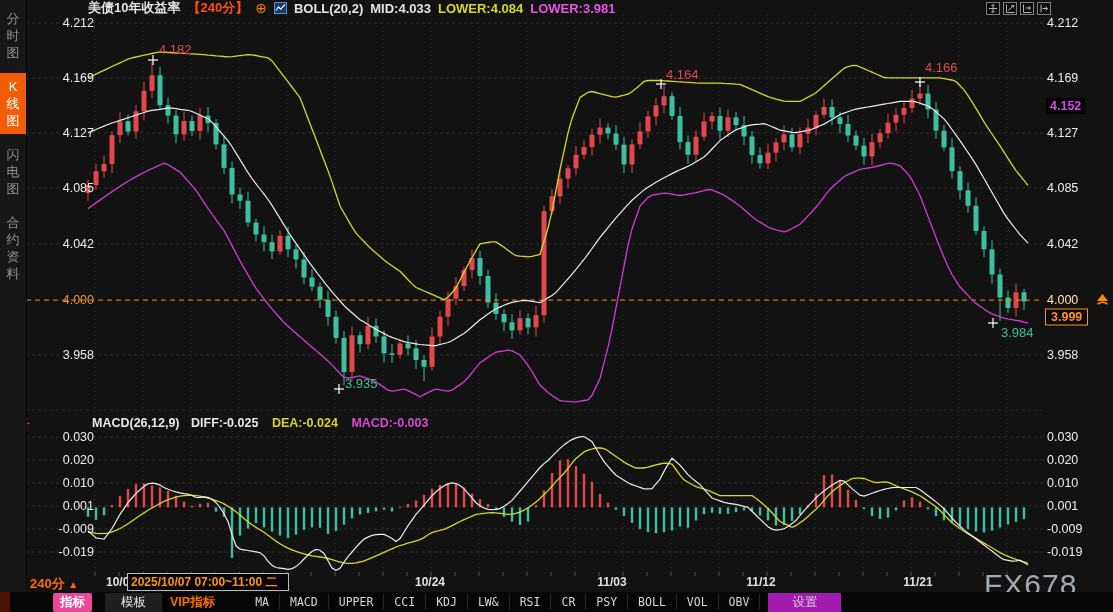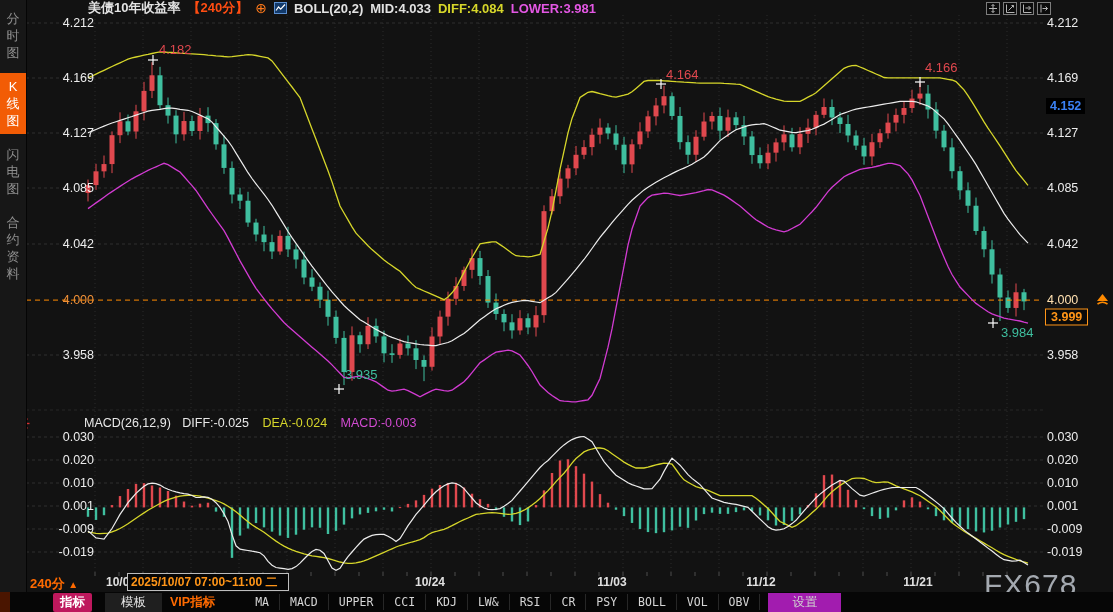--- a/index.html
+++ b/index.html
@@ -18,41 +18,41 @@
   .hdr .upper{color:#d6d62a;}
   .hdr .lower{color:#e357e3;}
   .winicons{position:absolute;left:986px;top:2px;display:flex;gap:3px;z-index:5;}
   .winicons svg{display:block;}
   
   .ylab{position:absolute;font-size:12.5px;font-weight:400;color:#ececec;transform:translateY(-50%);z-index:4;white-space:nowrap;}
   .ylab.l{left:40px;width:54px;text-align:right;}
   .ylab.r{left:1047px;text-align:left;}
   .ylab.orange{color:#f09038;}
   .ylab.cream{color:#ffe0b0;}
-  .crossp{position:absolute;left:1046px;background:#000;color:#3b82f6;font-size:12.5px;font-weight:700;padding:1px 4px;transform:translateY(-50%);z-index:5;}
+  .crossp{position:absolute;left:1046px;background:#000;color:#d946ef;font-size:12.5px;font-weight:700;padding:1px 4px;transform:translateY(-50%);z-index:5;}
   .lastp{position:absolute;left:1045px;background:#0a0a0a;border:1px solid #ff9518;color:#ff9518;font-size:12.5px;font-weight:700;padding:0 5px;line-height:15px;transform:translateY(-50%);z-index:5;}
   
   .anno{position:absolute;font-size:13px;font-weight:400;z-index:4;}
   .anno.high{color:#e0484e;}
   .anno.low{color:#3fbf9f;}
   
-  .macdhdr{position:absolute;left:84px;top:416px;font-size:12.5px;font-weight:400;color:#e8e8e8;z-index:4;white-space:nowrap;}
+  .macdhdr{position:absolute;left:92px;top:416px;font-size:12.5px;font-weight:700;color:#e8e8e8;z-index:4;white-space:nowrap;}
   .macdhdr .dea{color:#d6d62a;margin-left:10px;}
   .macdhdr .mac{color:#d24bd2;margin-left:10px;}
   
   .datebar{position:absolute;left:0;top:572px;width:1016px;height:20px;z-index:5;}
   .period-lab{position:absolute;left:30px;top:3px;color:#ff6a00;font-size:13px;font-weight:700;}
   .period-lab .tri{font-size:10px;}
   .dlab{position:absolute;top:3px;transform:translateX(-50%);color:#e0e0e0;font-size:12px;font-weight:700;}
   .tooltip{position:absolute;left:127px;top:1px;width:154px;height:16px;line-height:16px;background:#060606;border:1px solid #bdbdbd;color:#ff9518;font-size:12px;font-weight:700;padding:0 3px;white-space:nowrap;overflow:hidden;z-index:6;}
   .watermark{position:absolute;left:984px;top:-4px;font-size:30px;letter-spacing:1px;color:#b4bac2;opacity:.9;z-index:4;}
   
   .toolbar{position:absolute;left:0;top:592px;width:1113px;height:20px;background:#060606;display:flex;align-items:center;z-index:7;}
   .tb-block{width:10px;height:20px;background:#4a1500;}
-  .tb-btn{margin-left:43px;background:#be185d;color:#fff;font-size:12.5px;font-weight:700;padding:1px 7px;border-radius:2px;cursor:pointer;}
+  .tb-btn{margin-left:43px;background:#ec4899;color:#fff;font-size:12.5px;font-weight:700;padding:1px 7px;border-radius:2px;cursor:pointer;}
   .tb-tab{margin-left:13px;background:#1f1f1f;color:#e8e8e8;font-size:12.5px;padding:1px 16px;cursor:pointer;}
   .tb-vip{margin-left:4px;color:#ff6a00;font-size:12.5px;font-weight:700;padding:1px 4px;cursor:pointer;}
   .tb-ind{font-family:"DejaVu Sans Mono",monospace;font-size:11.5px;color:#d6d6d6;padding:1px 10px;border-right:1px solid #272727;cursor:pointer;}
   .tb-ind:first-of-type{border-left:1px solid #272727;}
   .tb-set{margin-left:8px;background:#a21caf;color:#cfcfcf;font-size:12.5px;padding:1px 24px;cursor:pointer;}
   .sunicon{position:absolute;left:15px;top:416px;z-index:5;}
   .pointer-icon{position:absolute;left:1096px;top:292px;z-index:5;}
 </style>
 </head>
 <body>
@@ -551,21 +551,21 @@
     <span class="period">【240分】</span>
     <span class="oplus">⊕</span>
     <span style="display:inline-flex;">
       <svg width="13" height="12">
           <rect x="0.5" y="0.5" width="12" height="11" fill="#123a6b" stroke="#5c8fd0"></rect>
           <path d="M2 8.5l2.5-3.5 2.2 2.2L11 2.5" stroke="#fff" stroke-width="1.2" fill="none"></path>
         </svg>
     </span>
     <span>BOLL(20,2)</span>
     <span>MID:4.033</span>
-    <span class="upper">DIFF:4.084</span>
+    <span class="upper">LOWER:4.084</span>
     <span class="lower">LOWER:3.981</span>
   </div>
 
   <div class="winicons">
     <svg width="14" height="13">
         <rect x="0.5" y="0.5" width="13" height="12" fill="#0c0c0c" stroke="#7d7d7d"></rect>
         <path d="M7 2.5v8M3 6.5h8M7 2.5l-1.5 1.5M7 2.5l1.5 1.5M7 10.5l-1.5-1.5M7 10.5l1.5-1.5" stroke="#b5b5b5" fill="none"></path>
       </svg>
     <svg width="14" height="13">
         <rect x="0.5" y="0.5" width="13" height="12" fill="#0c0c0c" stroke="#7d7d7d"></rect>
@@ -667,15 +667,15 @@
     <div class="ylab r" style="top: 483px;">0.010</div>
     <div class="ylab l" style="top: 506px;">0.001</div>
     <div class="ylab r" style="top: 506px;">0.001</div>
     <div class="ylab l" style="top: 529px;">-0.009</div>
     <div class="ylab r" style="top: 529px;">-0.009</div>
     <div class="ylab l" style="top: 552px;">-0.019</div>
     <div class="ylab r" style="top: 552px;">-0.019</div>
     <div class="anno high" style="left: 159px; top: 42px;">4.182</div>
     <div class="anno high" style="left: 666px; top: 67px;">4.164</div>
     <div class="anno high" style="left: 925px; top: 60px;">4.166</div>
-    <div class="anno low" style="left: 345px; top: 367px; text-align: center;">3.935</div>
+    <div class="anno low" style="left: 345px; top: 376px; text-align: center;">3.935</div>
     <div class="anno low" style="left: 1001px; top: 325px;">3.984</div>
   </div>
 
 </body></html>

